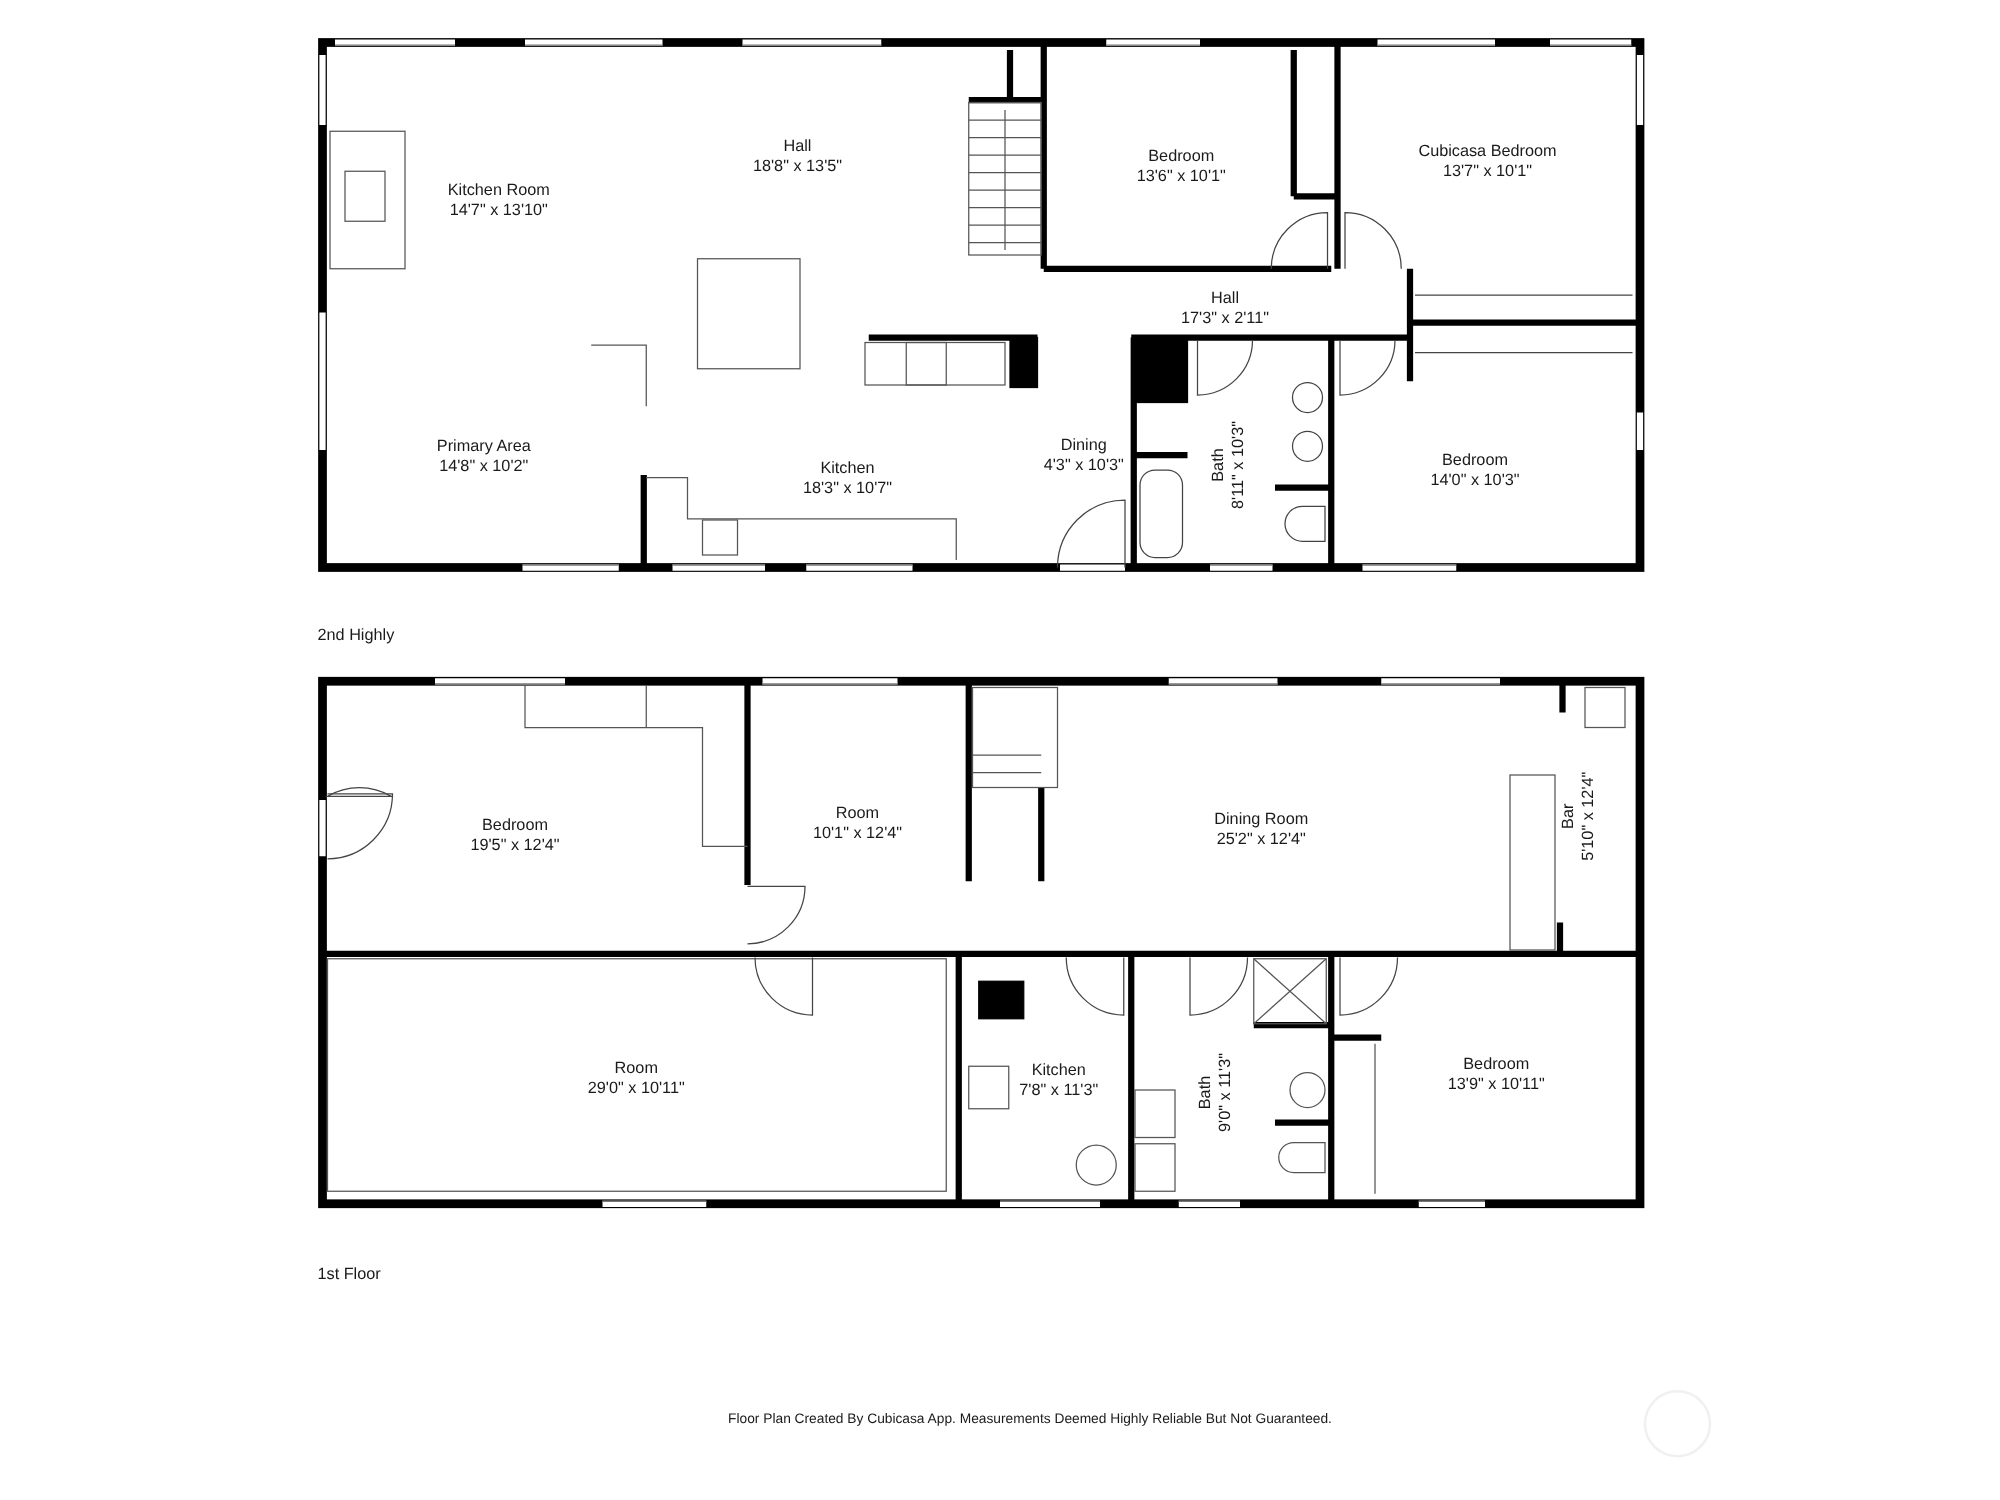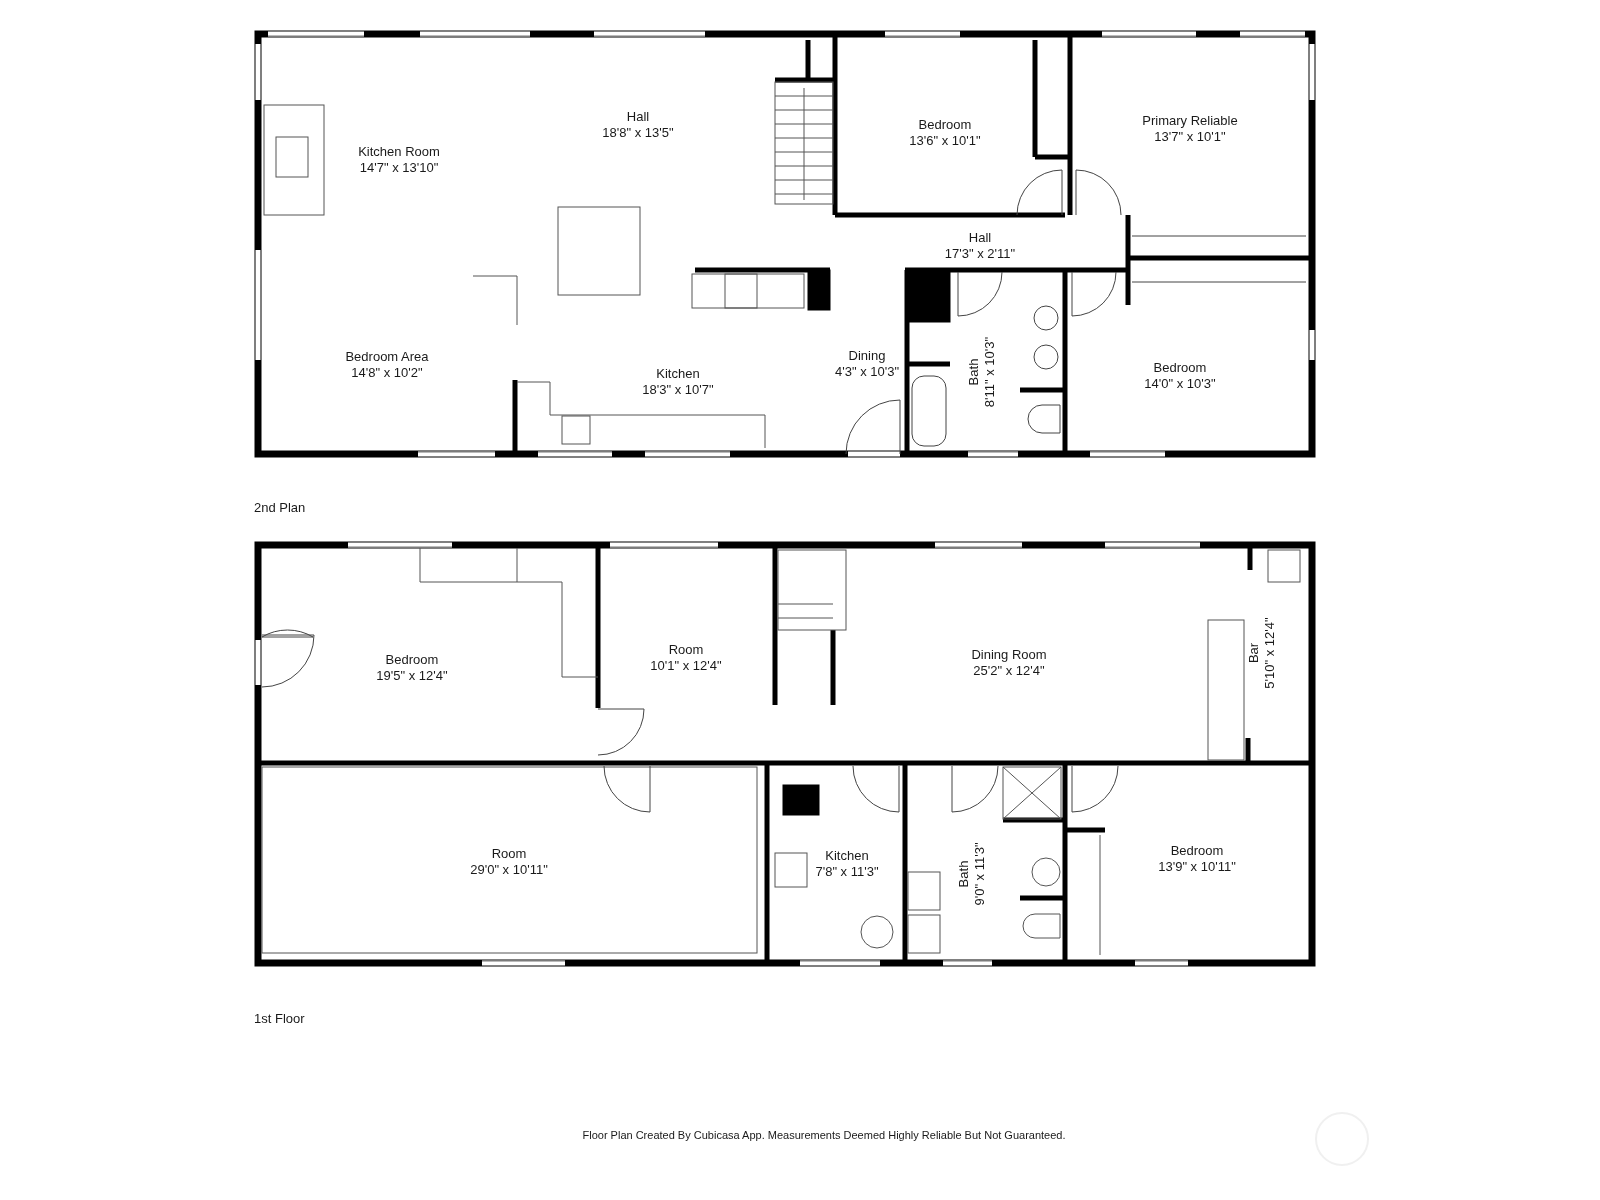--- a/index.html
+++ b/index.html
@@ -190,49 +190,49 @@
   </div>
 <div class="room-label" style="left:638px;top:125px">
     <div>Hall</div>
     <div>18'8" x 13'5"</div>
   </div>
 <div class="room-label" style="left:945px;top:133px">
     <div>Bedroom</div>
     <div>13'6" x 10'1"</div>
   </div>
 <div class="room-label" style="left:1190px;top:129px">
-    <div>Primary Reliable</div>
+    <div>Cubicasa Bedroom</div>
     <div>13'7" x 10'1"</div>
   </div>
 <div class="room-label" style="left:980px;top:246px">
     <div>Hall</div>
     <div>17'3" x 2'11"</div>
   </div>
 <div class="room-label" style="left:387px;top:365px">
-    <div>Bedroom Area</div>
+    <div>Primary Area</div>
     <div>14'8" x 10'2"</div>
   </div>
 <div class="room-label" style="left:678px;top:382px">
     <div>Kitchen</div>
     <div>18'3" x 10'7"</div>
   </div>
 <div class="room-label" style="left:867px;top:364px">
     <div>Dining</div>
     <div>4'3" x 10'3"</div>
   </div>
 <div class="room-label vert" style="left:982px;top:372px">
     <div>Bath</div>
     <div>8'11" x 10'3"</div>
   </div>
 <div class="room-label" style="left:1180px;top:376px">
     <div>Bedroom</div>
     <div>14'0" x 10'3"</div>
   </div>
 
-<div class="floor-label" style="left:254px;top:500px">2nd Plan</div>
+<div class="floor-label" style="left:254px;top:500px">2nd Highly</div>
 
 <div class="room-label" style="left:412px;top:668px">
     <div>Bedroom</div>
     <div>19'5" x 12'4"</div>
   </div>
 <div class="room-label" style="left:686px;top:658px">
     <div>Room</div>
     <div>10'1" x 12'4"</div>
   </div>
 <div class="room-label" style="left:1009px;top:663px">

